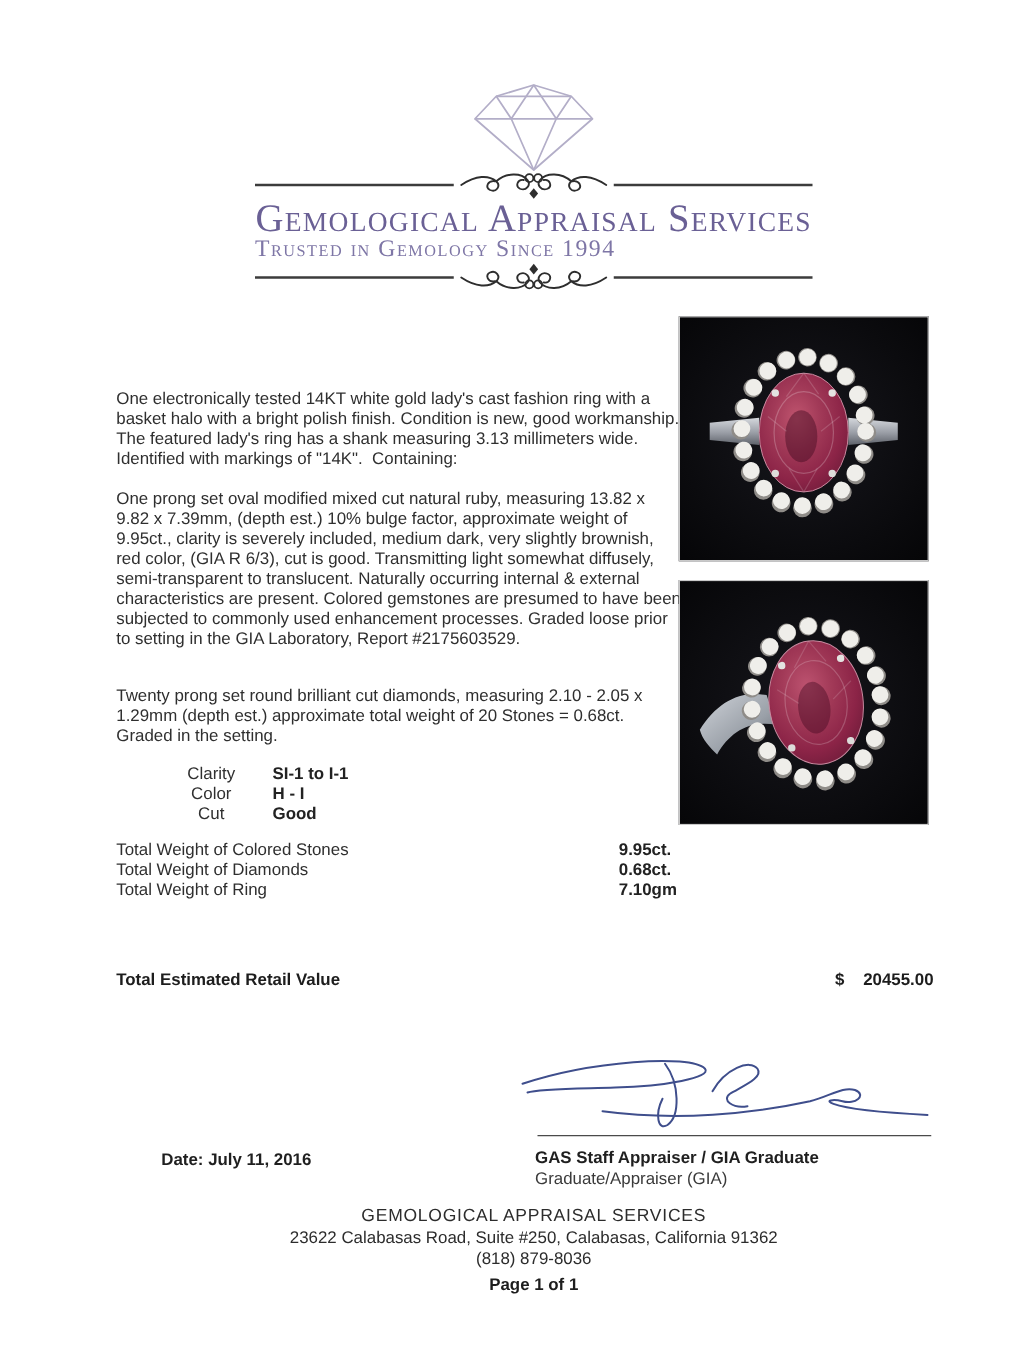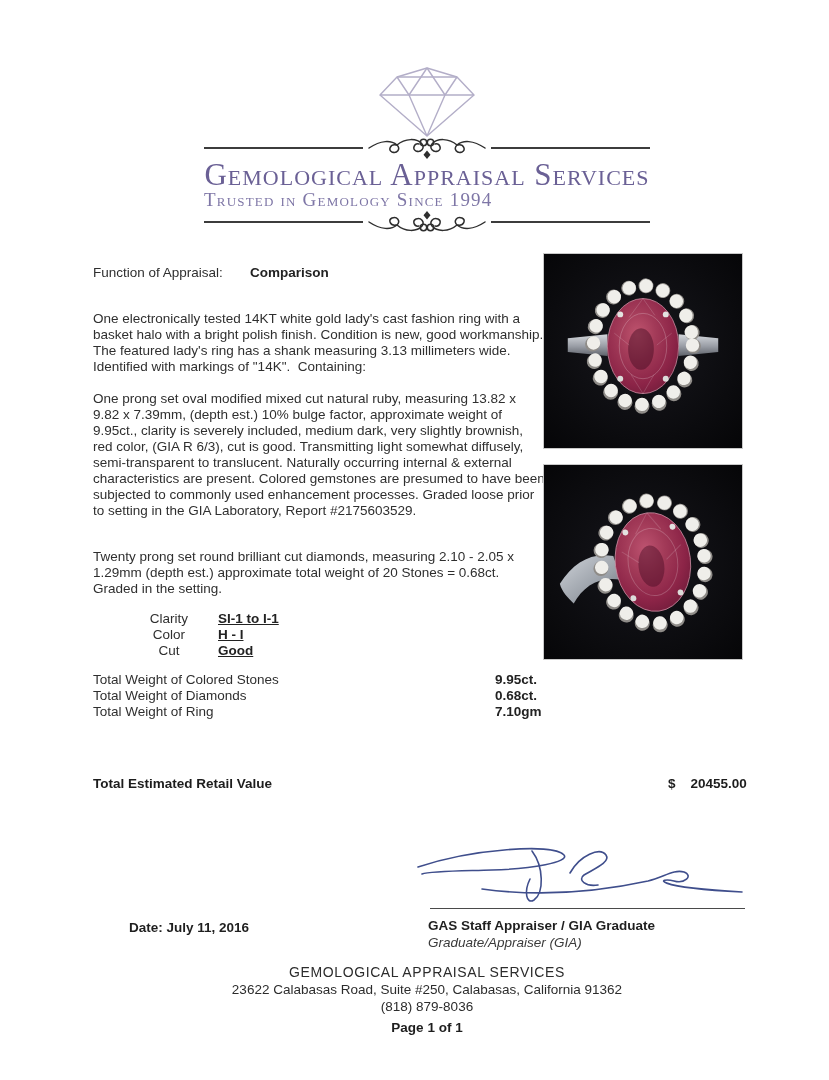--- a/index.html
+++ b/index.html
@@ -28,37 +28,37 @@
   }
   
   .abs{position:absolute;}
   .bodytext{font-size:13.5px;line-height:16px;}
   .kv-row{display:flex;}
   .kv-label{width:157px;flex:0 0 157px;}
   .kv-value{font-weight:bold;color:#222;}
   .para{width:452px;white-space:pre-wrap;margin:0;}
   .grade-row{display:flex;height:16px;}
   .grade-label{width:98px;flex:0 0 98px;}
-  .grade-value{font-weight:bold;color:#222;text-decoration:underline;}
+  .grade-value{font-weight:bold;color:#222;}
   .total-row{position:relative;height:16px;}
   .total-value{position:absolute;left:402px;top:0;font-weight:bold;color:#222;}
   .grand-total{display:flex;font-weight:bold;color:#1d1d1d;width:660px;position:relative;}
   .grand-amount{position:absolute;left:575px;top:0;display:flex;}
   .grand-amount .cur{margin-right:15px;}
   
   .photo{
     position:absolute;left:543px;width:200px;height:196px;
     background:#0a0a0d;border:1px solid #c9c9c9;box-sizing:border-box;
   }
   .photo svg{display:block;width:100%;height:100%;}
   
   .sig-svg{position:absolute;left:412px;top:843px;width:338px;height:64px;}
   .sig-line{position:absolute;left:430px;top:908px;width:315px;border-top:1.5px solid #4a4a4a;}
   .sig-title{position:absolute;left:428px;top:918px;font-size:13.5px;font-weight:bold;color:#1f1f1f;}
-  .sig-subtitle{position:absolute;left:428px;top:935px;font-size:13.5px;font-style:italic;color:#3a3a3a;text-align:center;}
+  .sig-subtitle{position:absolute;left:428px;top:935px;font-size:13.5px;color:#3a3a3a;text-align:center;}
   .date-line{position:absolute;left:93px;top:920px;font-size:13.5px;font-weight:bold;color:#1f1f1f;padding-left:36px;}
   .footer{position:absolute;left:25px;top:964px;width:804px;text-align:center;font-size:13.5px;line-height:17px;color:#2c2c2c;}
   .footer .company{letter-spacing:.6px;font-size:14px;}
   .footer .page-info{font-weight:bold;margin-top:4px;color:#1d1d1d;}
 </style>
 </head>
 <body>
 
 <div class="page">
 
@@ -100,24 +100,20 @@
           <circle cx="56.5" cy="6.5" r="3.2"></circle>
           <circle cx="63.5" cy="6.5" r="3.2"></circle>
         </g>
         <path d="M60,14.5 l3.5,4.2 L60,23 l-3.5,-4.3 Z" fill="#2e2e2e"></path>
       </svg>
       <div class="line"></div>
     </div>
   </div>
 
   <div class="abs bodytext" style="left:93px;top:265px;width:452px;">
-    <div class="kv-row">
-      <span class="kv-label">Function of Appraisal:</span>
-      <span class="kv-value">Comparison</span>
-    </div>
   </div>
 
   <p class="abs bodytext para" style="left:93px;top:311px;">One electronically tested 14KT white gold lady's cast fashion ring with a basket halo with a bright polish finish. Condition is new, good workmanship. The featured lady's ring has a shank measuring 3.13 millimeters wide. Identified with markings of "14K".  Containing:</p>
   <p class="abs bodytext para" style="left:93px;top:391px;">One prong set oval modified mixed cut natural ruby, measuring 13.82 x 9.82 x 7.39mm, (depth est.) 10% bulge factor, approximate weight of 9.95ct., clarity is severely included, medium dark, very slightly brownish, red color, (GIA R 6/3), cut is good. Transmitting light somewhat diffusely, semi-transparent to translucent. Naturally occurring internal &amp; external characteristics are present. Colored gemstones are presumed to have been subjected to commonly used enhancement processes. Graded loose prior to setting in the GIA Laboratory, Report #2175603529.</p>
   <p class="abs bodytext para" style="left:93px;top:549px;">Twenty prong set round brilliant cut diamonds, measuring 2.10 - 2.05 x 1.29mm (depth est.) approximate total weight of 20 Stones = 0.68ct. Graded in the setting.</p>
 
   <div class="abs bodytext" style="left:120px;top:611px;text-align:center;">
     <div class="grade-row">
       <span class="grade-label">Clarity</span>
       <span class="grade-value">SI-1 to I-1</span>

